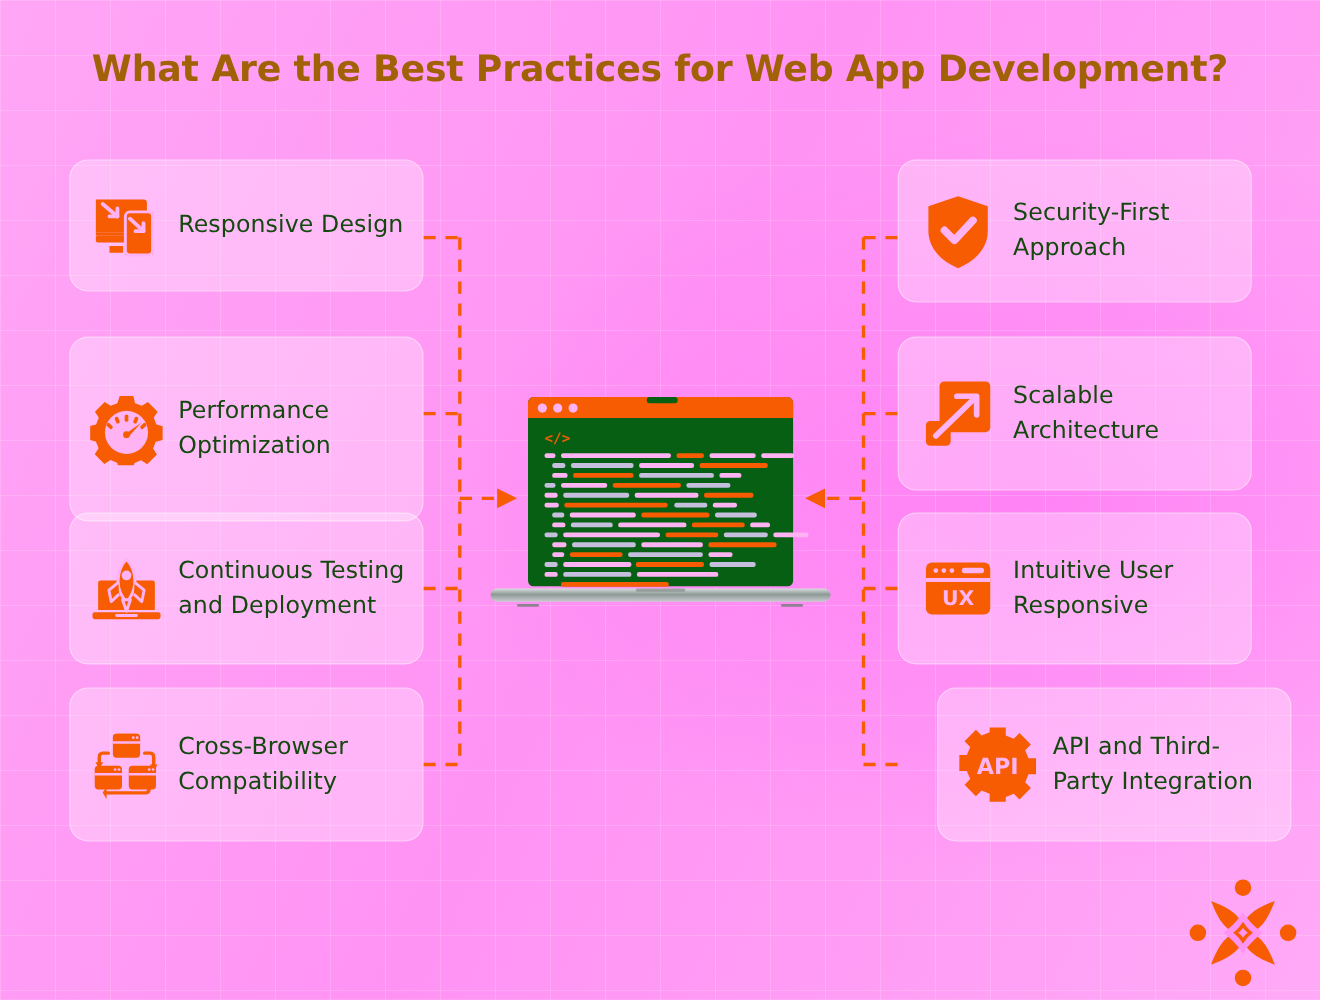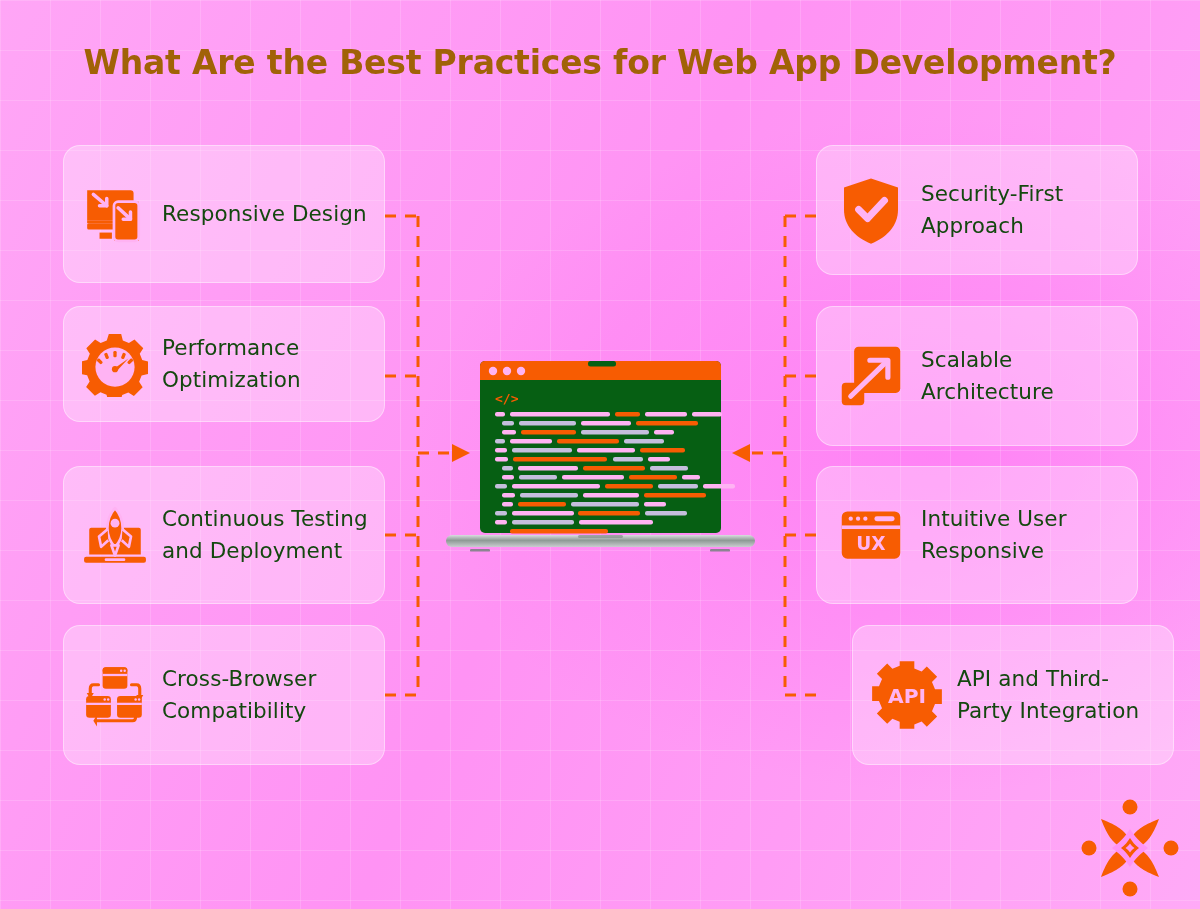--- a/index.html
+++ b/index.html
@@ -57,22 +57,22 @@
   .card-label {
     font-size:21.5px;
     line-height:1.48;
     color:#14480f;
     letter-spacing:0.1px;
   }
   .card.right .card-icon { flex:0 0 72px; width:72px; height:72px; }
   .card.right .card-icon svg { width:72px; height:72px; }
 
   
-  #card-l0 { left:63px;  top:145px; height:138px; }
-  #card-l1 { left:63px;  top:306px; height:116px; }
+  #card-l0 { left:63px;  top:145px; height:120px; }
+  #card-l1 { left:63px;  top:306px; height:168px; }
   #card-l2 { left:63px;  top:466px; height:138px; }
   #card-l3 { left:63px;  top:625px; height:140px; }
   
   #card-r0 { left:816px; top:145px; height:130px; }
   #card-r1 { left:816px; top:306px; height:140px;align-items:center; }
   #card-r2 { left:816px; top:466px; height:138px; }
   #card-r3 { left:816px; top:625px; height:140px;margin-left:36px; }
 
   
   #connectors { position:absolute; inset:0; z-index:1; pointer-events:none; }

